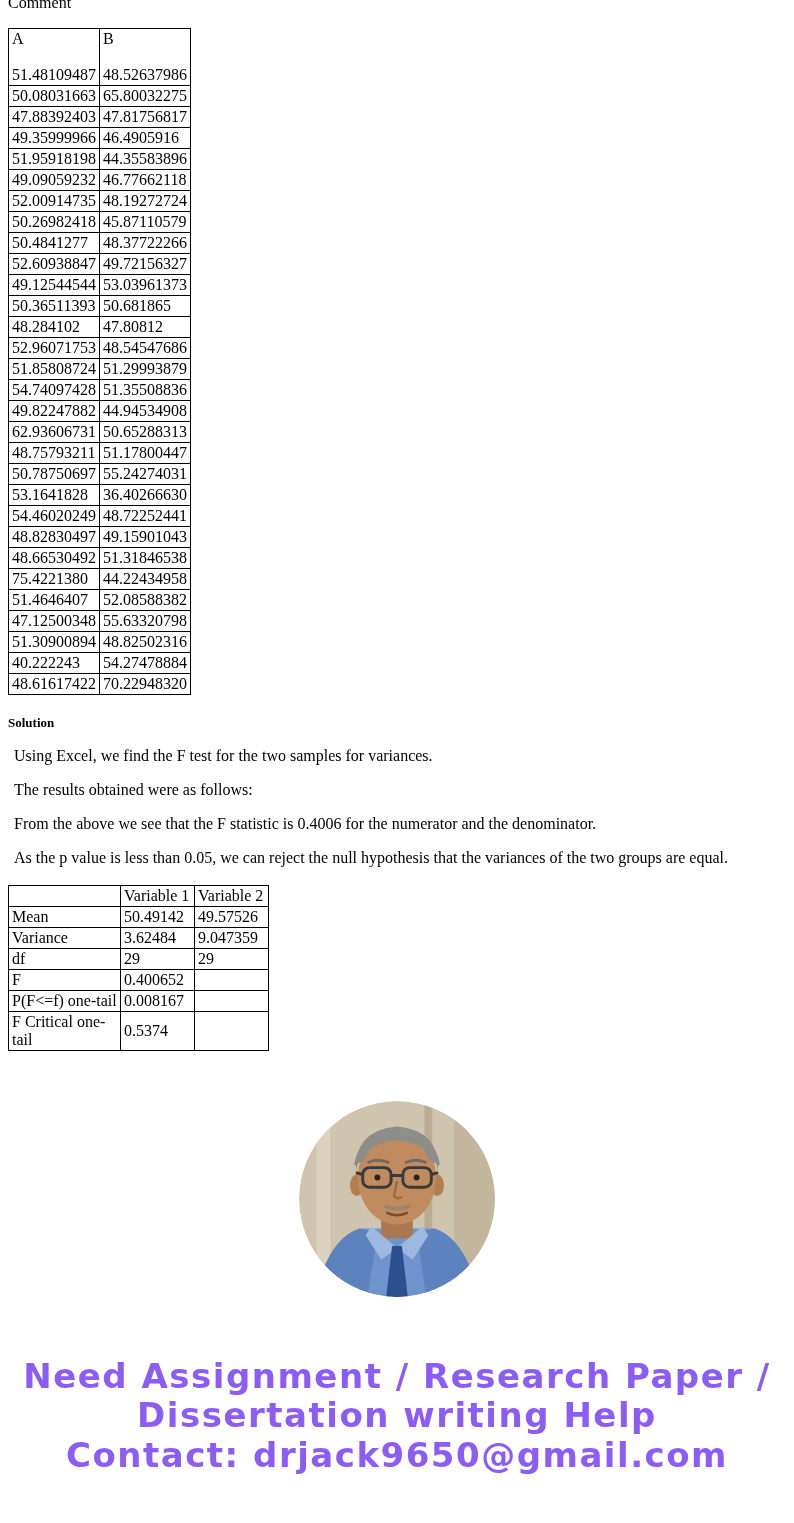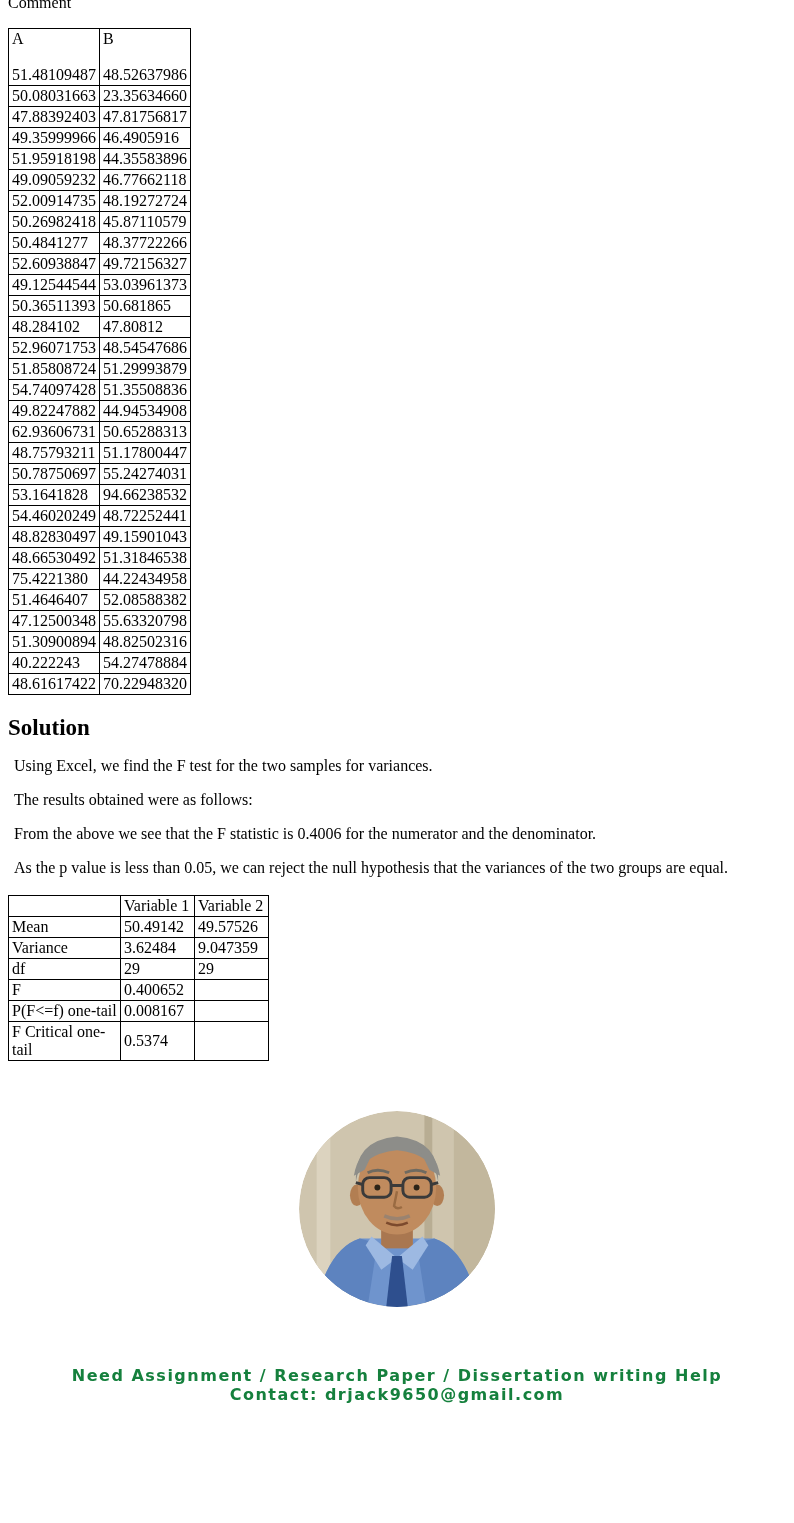--- a/index.html
+++ b/index.html
@@ -26,21 +26,21 @@
     border: 1px solid #000000;
     padding: 1px 3px;
     vertical-align: middle;
     text-align: left;
   }
   .multiline {
     white-space: pre-line;
     vertical-align: top;
   }
   h3.solution-heading {
-    font-size: 23px;
+    font-size: 13px;
     font-weight: bold;
     margin: 20px 0 16px 0;
   }
   p.body-paragraph {
     margin: 16px 6px;
   }
   table.ftest {
     margin-top: 18px;
   }
   table.ftest col.c1 { width: 112px; }
@@ -54,44 +54,44 @@
     width: 196px;
     height: 196px;
     border-radius: 50%;
     display: inline-block;
   }
   .footer-banner {
     margin-top: 56px;
     text-align: center;
     font-family: "DejaVu Sans", "Liberation Sans", sans-serif;
     font-weight: bold;
-    font-size: 16px;
+    font-size: 34px;
     letter-spacing: 1.5px;
     line-height: 1.16;
-    color: #15803d;
+    color: #8b5cf6;
   }
 </style>
 </head>
 <body>
 
 <p class="comment">Comment</p>
 
 <table class="samples-table">
   <tbody>
       <tr>
         <td class="multiline">A
 
 51.48109487</td>
         <td class="multiline">B
 
 48.52637986</td>
       </tr>
       <tr>
         <td>50.08031663</td>
-        <td>23.35634660</td>
+        <td>65.80032275</td>
       </tr>
       <tr>
         <td>47.88392403</td>
         <td>47.81756817</td>
       </tr>
       <tr>
         <td>49.35999966</td>
         <td>46.4905916</td>
       </tr>
       <tr>
@@ -153,21 +153,21 @@
       <tr>
         <td>48.75793211</td>
         <td>51.17800447</td>
       </tr>
       <tr>
         <td>50.78750697</td>
         <td>55.24274031</td>
       </tr>
       <tr>
         <td>53.1641828</td>
-        <td>94.66238532</td>
+        <td>36.40266630</td>
       </tr>
       <tr>
         <td>54.46020249</td>
         <td>48.72252441</td>
       </tr>
       <tr>
         <td>48.82830497</td>
         <td>49.15901043</td>
       </tr>
       <tr>

